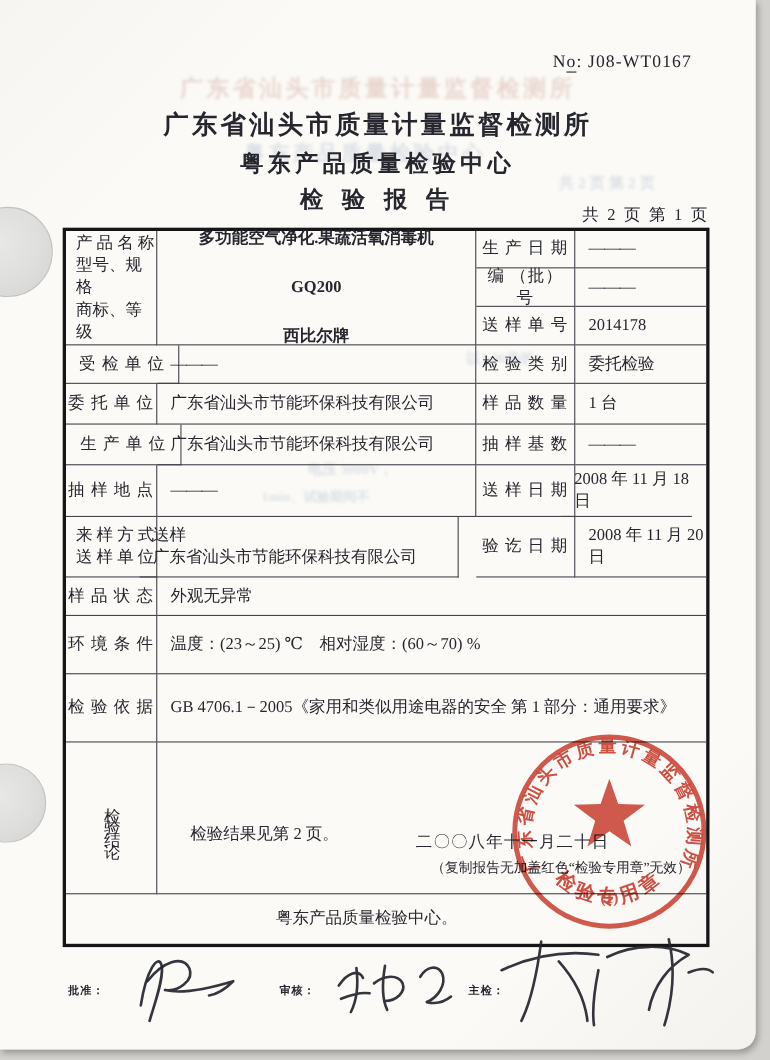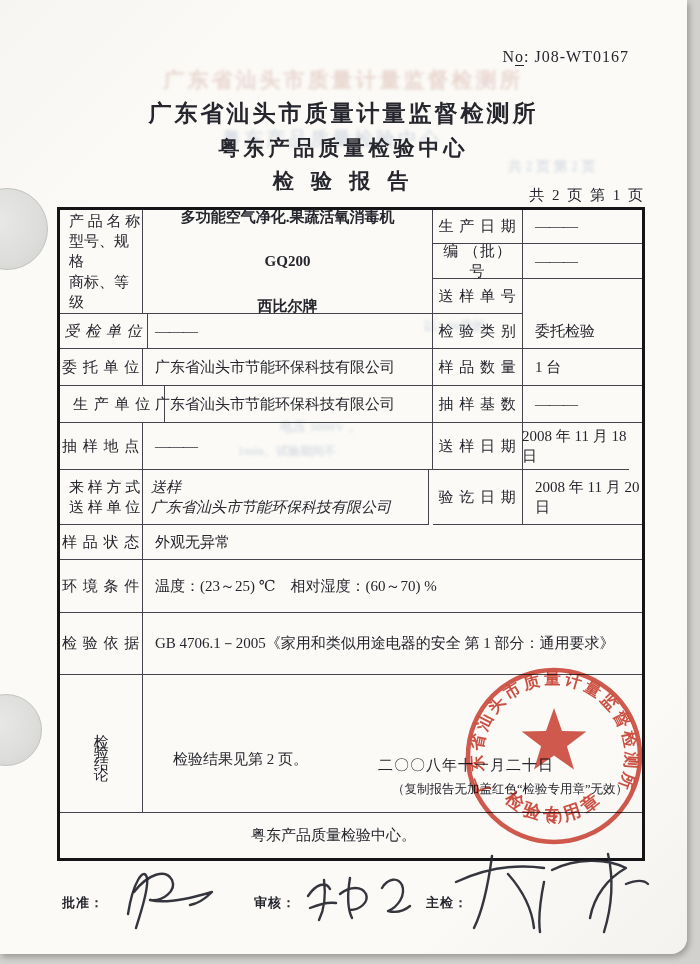--- a/index.html
+++ b/index.html
@@ -53,21 +53,21 @@
   .vert-lbl{writing-mode:vertical-lr;text-orientation:upright;letter-spacing:11px;
     display:flex;justify-content:center;align-items:center;width:100%;height:100%;}
 
   .conclusion-cell{align-items:center;padding:32px 0 0 30px;}
   .concl-date{position:absolute;left:378px;top:756px;width:276px;text-align:left;
     font-size:15px;letter-spacing:1px;z-index:3;}
   .copy-note{position:absolute;left:366px;top:781px;width:288px;text-align:center;
     font-size:12.5px;z-index:3;}
 
   .stamp{position:absolute;left:449px;top:658px;z-index:4;mix-blend-mode:multiply;opacity:.88;}
-  .footer-label{position:absolute;top:894px;font-size:13px;font-weight:bold;letter-spacing:1px;z-index:2;}
+  .footer-label{position:absolute;top:894px;font-size:10px;font-weight:bold;letter-spacing:1px;z-index:2;}
   .sig{position:absolute;z-index:5;}
   .sig path{fill:none;stroke:#24242e;stroke-width:2.4;stroke-linecap:round;stroke-linejoin:round;opacity:.92;}
 </style>
 </head>
 <body>
 
 <div class="paper">
 
   <div class="ghost ghost-warm" style="top:66px;left:0;width:687px;text-align:center;font-size:21px;letter-spacing:3px;">广东省汕头市质量计量监督检测所</div>
   <div class="ghost" style="top:126px;left:0;width:664px;text-align:center;font-size:19px;letter-spacing:3px;">粤东产品质量检验中心</div>
@@ -96,22 +96,23 @@
     <div class="cell val-center" style="left:83px;top:0;width:290px;height:104px;">
       <span>多功能空气净化.果蔬活氧消毒机</span>
       <span>GQ200</span>
       <span>西比尔牌</span>
     </div>
     <div class="cell lbl" style="left:373px;top:0;width:90px;height:34px;">生 产 日 期</div>
     <div class="cell val nr dash" style="left:463px;top:0;width:119px;height:34px;">———</div>
     <div class="cell lbl" style="left:373px;top:34px;width:90px;height:35px;">编 （批） 号</div>
     <div class="cell val nr dash" style="left:463px;top:34px;width:119px;height:35px;">———</div>
     <div class="cell lbl" style="left:373px;top:69px;width:90px;height:35px;">送 样 单 号</div>
-
-    <div class="cell lbl" style="left:0;top:104px;width:88px;height:35px;font-style:italic;">受 检 单 位</div>
+    <div class="cell val nr" style="left:463px;top:69px;width:119px;height:35px;">2014178</div>
+
+    <div class="cell lbl" style="left:0;top:104px;width:103px;height:35px;">受 检 单 位</div>
     <div class="cell val dash" style="left:83px;top:104px;width:290px;height:35px;">———</div>
     <div class="cell lbl" style="left:373px;top:104px;width:90px;height:35px;">检 验 类 别</div>
     <div class="cell lbl" style="left:0;top:139px;width:83px;height:37px;">委 托 单 位</div>
 
     <div class="cell val nr" style="left:463px;top:104px;width:119px;height:35px;">委托检验</div>
     <div class="cell val" style="left:83px;top:139px;width:290px;height:37px;">广东省汕头市节能环保科技有限公司</div>
     <div class="cell lbl" style="left:373px;top:139px;width:90px;height:37px;">样 品 数 量</div>
     <div class="cell val nr" style="left:463px;top:139px;width:119px;height:37px;">1 台</div>
 
     <div class="cell lbl" style="left:0;top:176px;width:105px;height:37px;">生 产 单 位</div>
@@ -121,21 +122,21 @@
 
     <div class="cell lbl" style="left:0;top:213px;width:83px;height:47px;">抽 样 地 点</div>
     <div class="cell val dash" style="left:83px;top:213px;width:290px;height:47px;">———</div>
     <div class="cell lbl" style="left:373px;top:213px;width:90px;height:47px;">送 样 日 期</div>
     <div class="cell val nr" style="left:450px;top:213px;width:119px;height:47px;">2008 年 11 月 18 日</div>
 
     <div class="cell lbl-col" style="left:0;top:260px;width:83px;height:55px;">
       <span>来 样 方 式</span>
       <span>送 样 单 位</span>
     </div>
-    <div class="cell val-col" style="left:79px;top:260px;width:290px;height:55px;font-style:italic;">
+    <div class="cell val-col" style="left:67px;top:260px;width:290px;height:55px;">
       <span>送样</span>
       <span>广东省汕头市节能环保科技有限公司</span>
     </div>
     <div class="cell lbl" style="left:373px;top:260px;width:90px;height:55px;">验 讫 日 期</div>
     <div class="cell val nr" style="left:463px;top:260px;width:119px;height:55px;">2008 年 11 月 20 日</div>
 
     <div class="cell lbl" style="left:0;top:315px;width:83px;height:35px;">样 品 状 态</div>
     <div class="cell val nr" style="left:83px;top:315px;width:499px;height:35px;">外观无异常</div>
 
     <div class="cell lbl" style="left:0;top:350px;width:83px;height:53px;">环 境 条 件</div>

